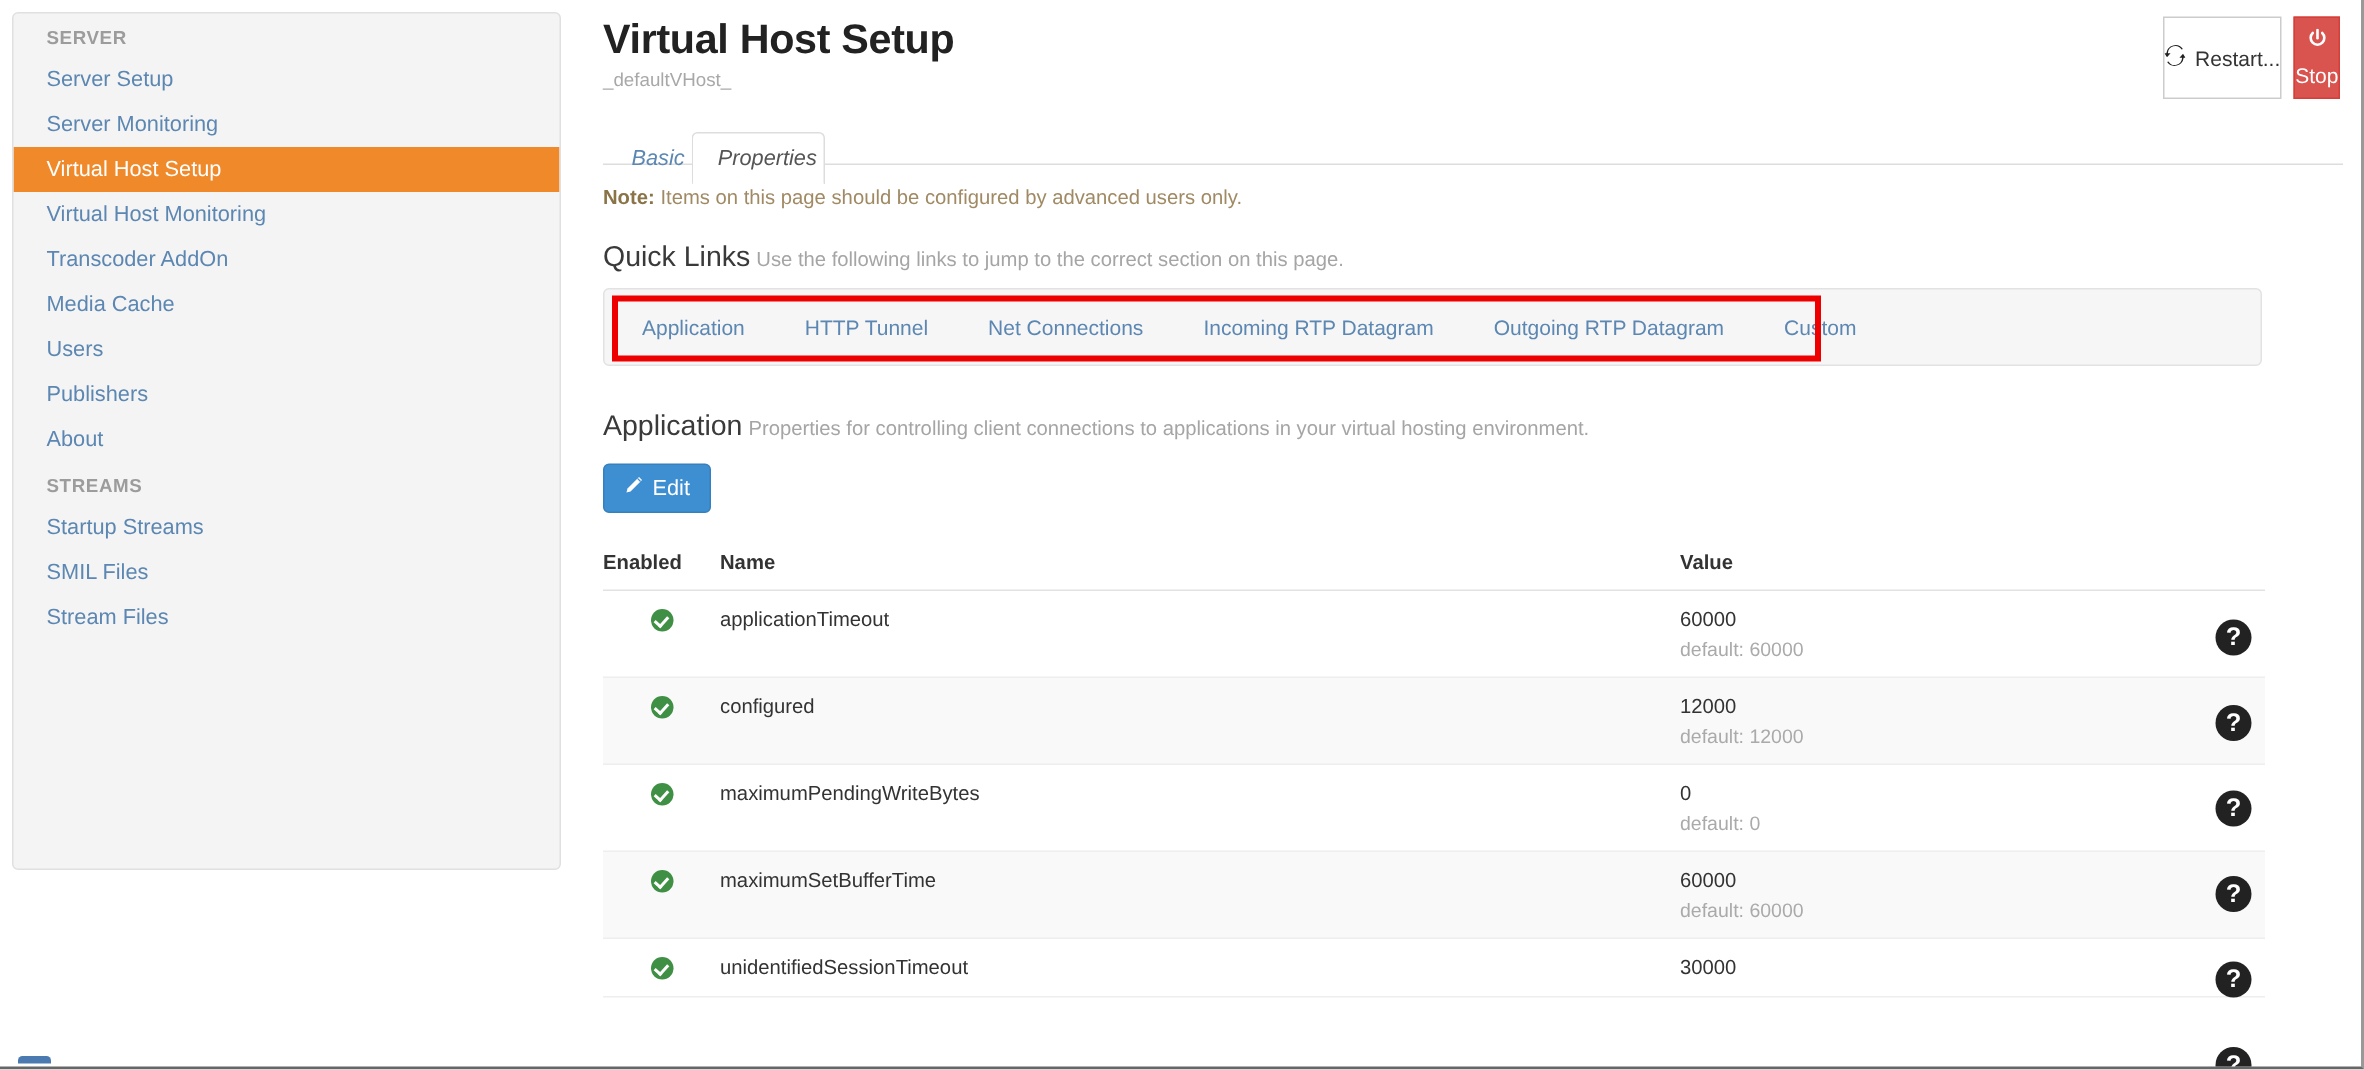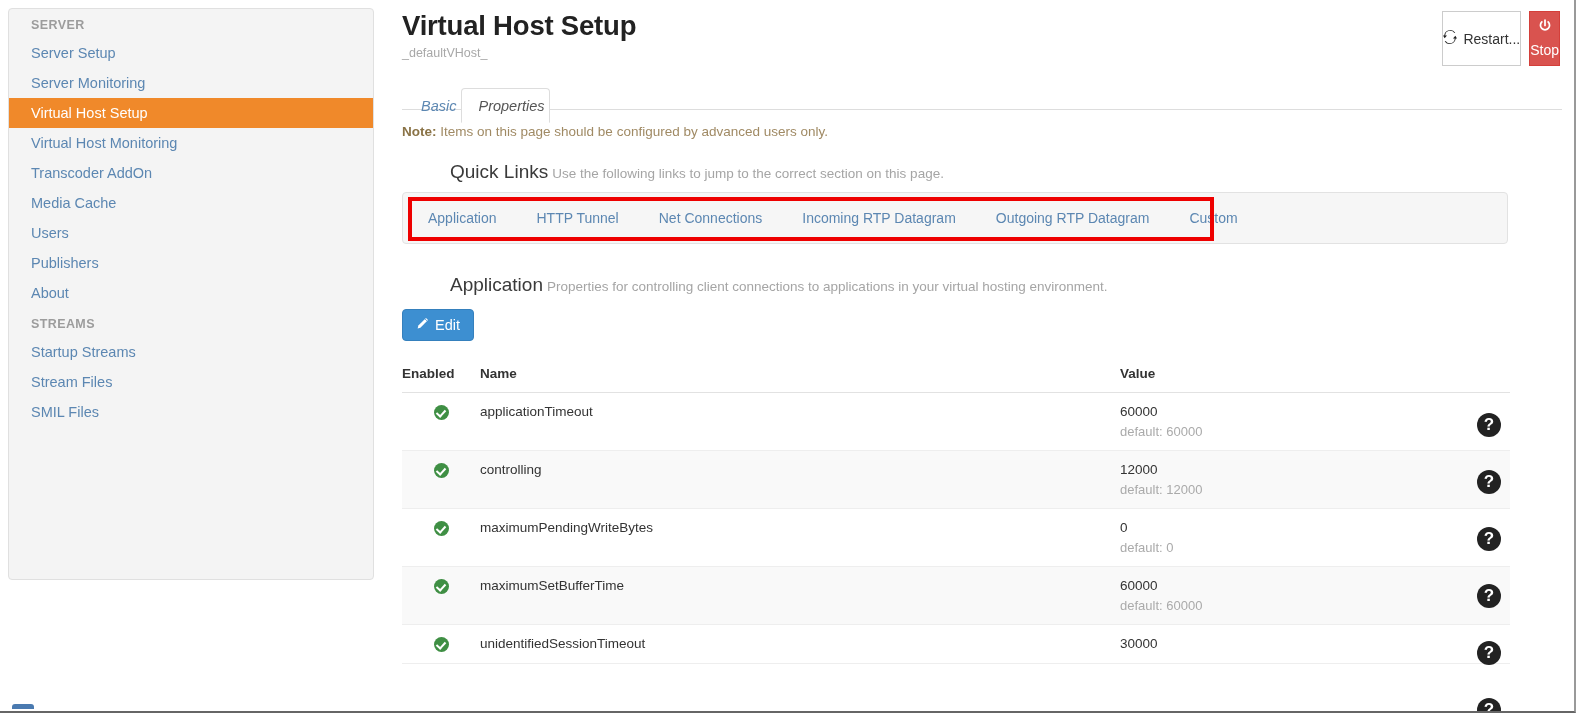--- a/index.html
+++ b/index.html
@@ -164,21 +164,20 @@
     font-size: 13.5px;
     color: #a08a64;
   }
   #note b { color: #8a7346; }
 
   
   .section-head {
     margin-top: 22px;
     font-size: 19px;
     color: #3a3a3a;
-    margin-left: 48px;
   }
   .section-head .desc {
     font-size: 13.5px;
     color: #a5a5a5;
     margin-left: 4px;
   }
   #quicklinks-panel {
     margin-top: 9px;
     width: 1106px;
     height: 52px;
@@ -329,22 +328,22 @@
         <a class="nav-item"><span>Server Monitoring</span></a>
         <a class="nav-item active"><span>Virtual Host Setup</span></a>
         <a class="nav-item"><span>Virtual Host Monitoring</span></a>
         <a class="nav-item"><span>Transcoder AddOn</span></a>
         <a class="nav-item"><span>Media Cache</span></a>
         <a class="nav-item"><span>Users</span></a>
         <a class="nav-item"><span>Publishers</span></a>
         <a class="nav-item"><span>About</span></a>
         <div class="nav-group-title">STREAMS</div>
         <a class="nav-item"><span>Startup Streams</span></a>
+        <a class="nav-item"><span>SMIL Files</span></a>
         <a class="nav-item"><span>Stream Files</span></a>
-        <a class="nav-item"><span>SMIL Files</span></a>
       </div>
   </div>
 
   <div id="main">
 
     <h1 id="page-title">Virtual Host Setup</h1>
     <div id="page-subtitle">_defaultVHost_</div>
 
     
     <div id="tabs">
@@ -402,21 +401,21 @@
       </thead>
       <tbody id="props-body">
           <tr>
             <td class="col-enabled cell-enabled"><span class="check-icon"></span></td>
             <td class="col-name cell-name">applicationTimeout</td>
             <td class="col-value cell-value"><span>60000</span><span class="default-line">default: 60000</span></td>
             <td class="col-help"></td>
           </tr>
           <tr>
             <td class="col-enabled cell-enabled"><span class="check-icon"></span></td>
-            <td class="col-name cell-name">controlling</td>
+            <td class="col-name cell-name">configured</td>
             <td class="col-value cell-value"><span>12000</span><span class="default-line">default: 12000</span></td>
             <td class="col-help"></td>
           </tr>
           <tr>
             <td class="col-enabled cell-enabled"><span class="check-icon"></span></td>
             <td class="col-name cell-name">maximumPendingWriteBytes</td>
             <td class="col-value cell-value"><span>0</span><span class="default-line">default: 0</span></td>
             <td class="col-help"></td>
           </tr>
           <tr>

